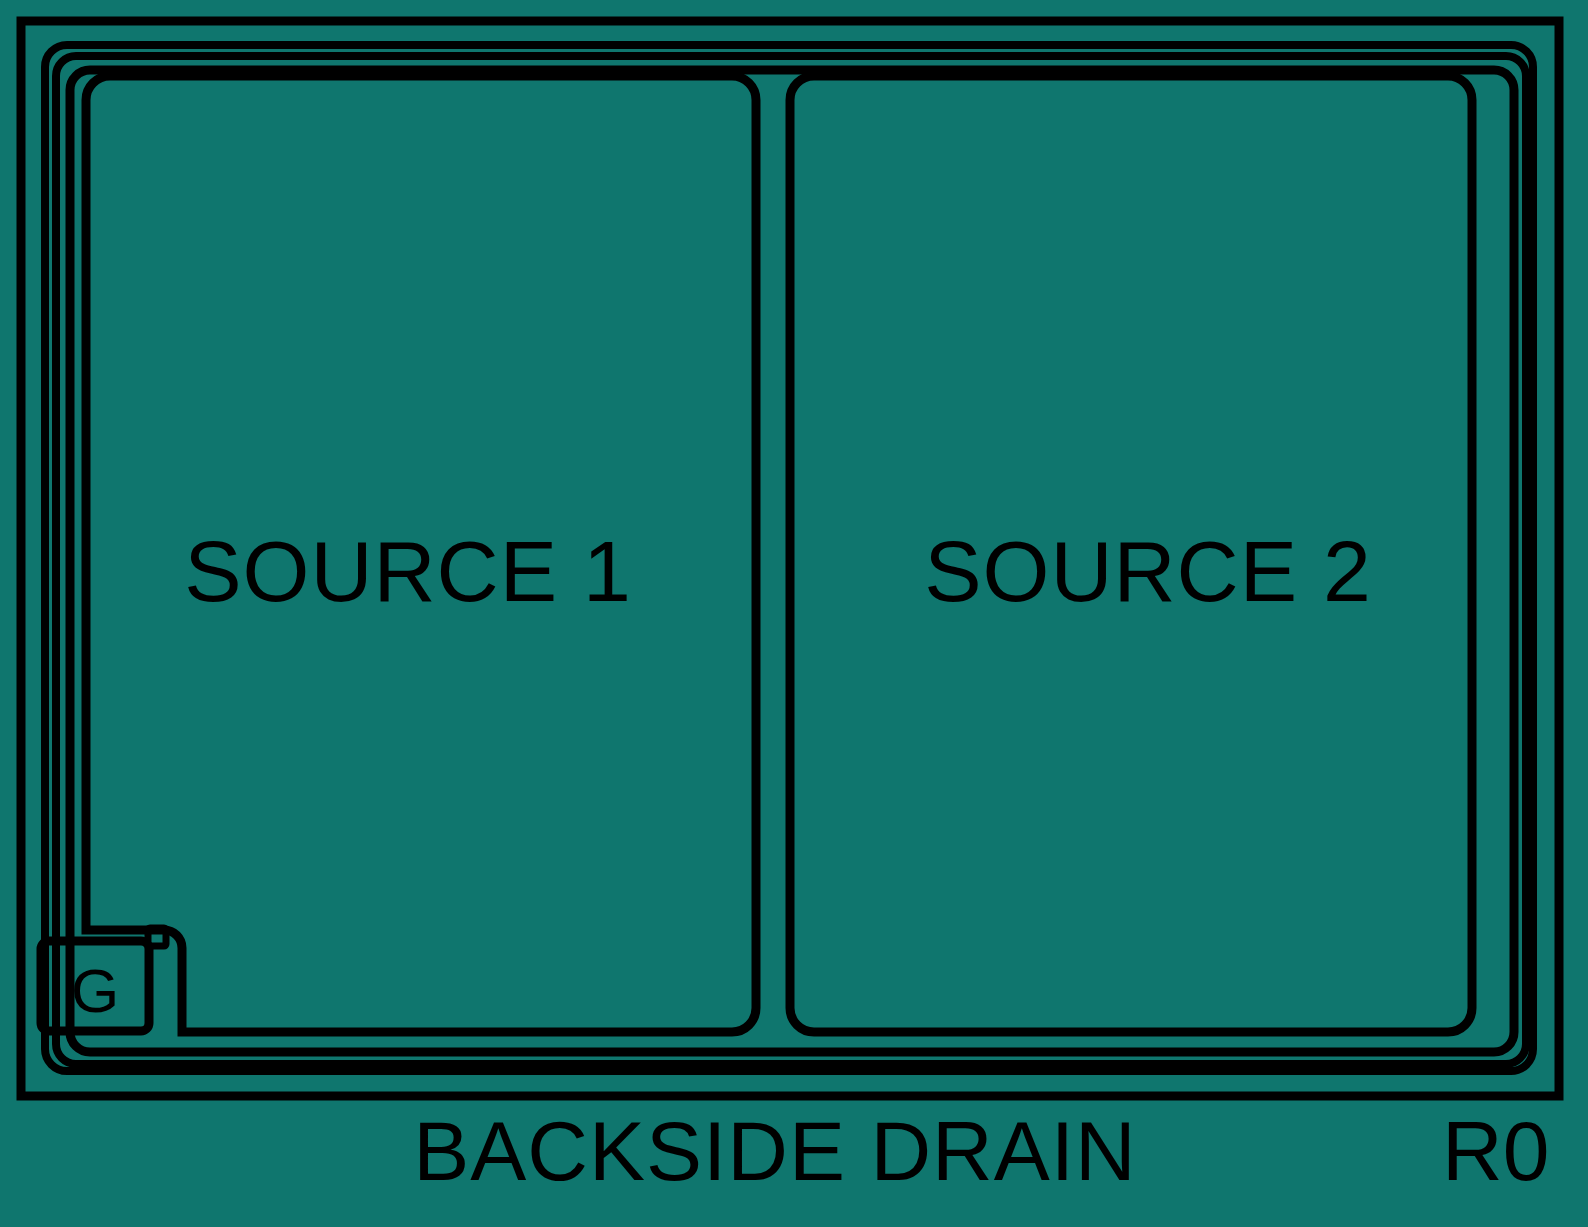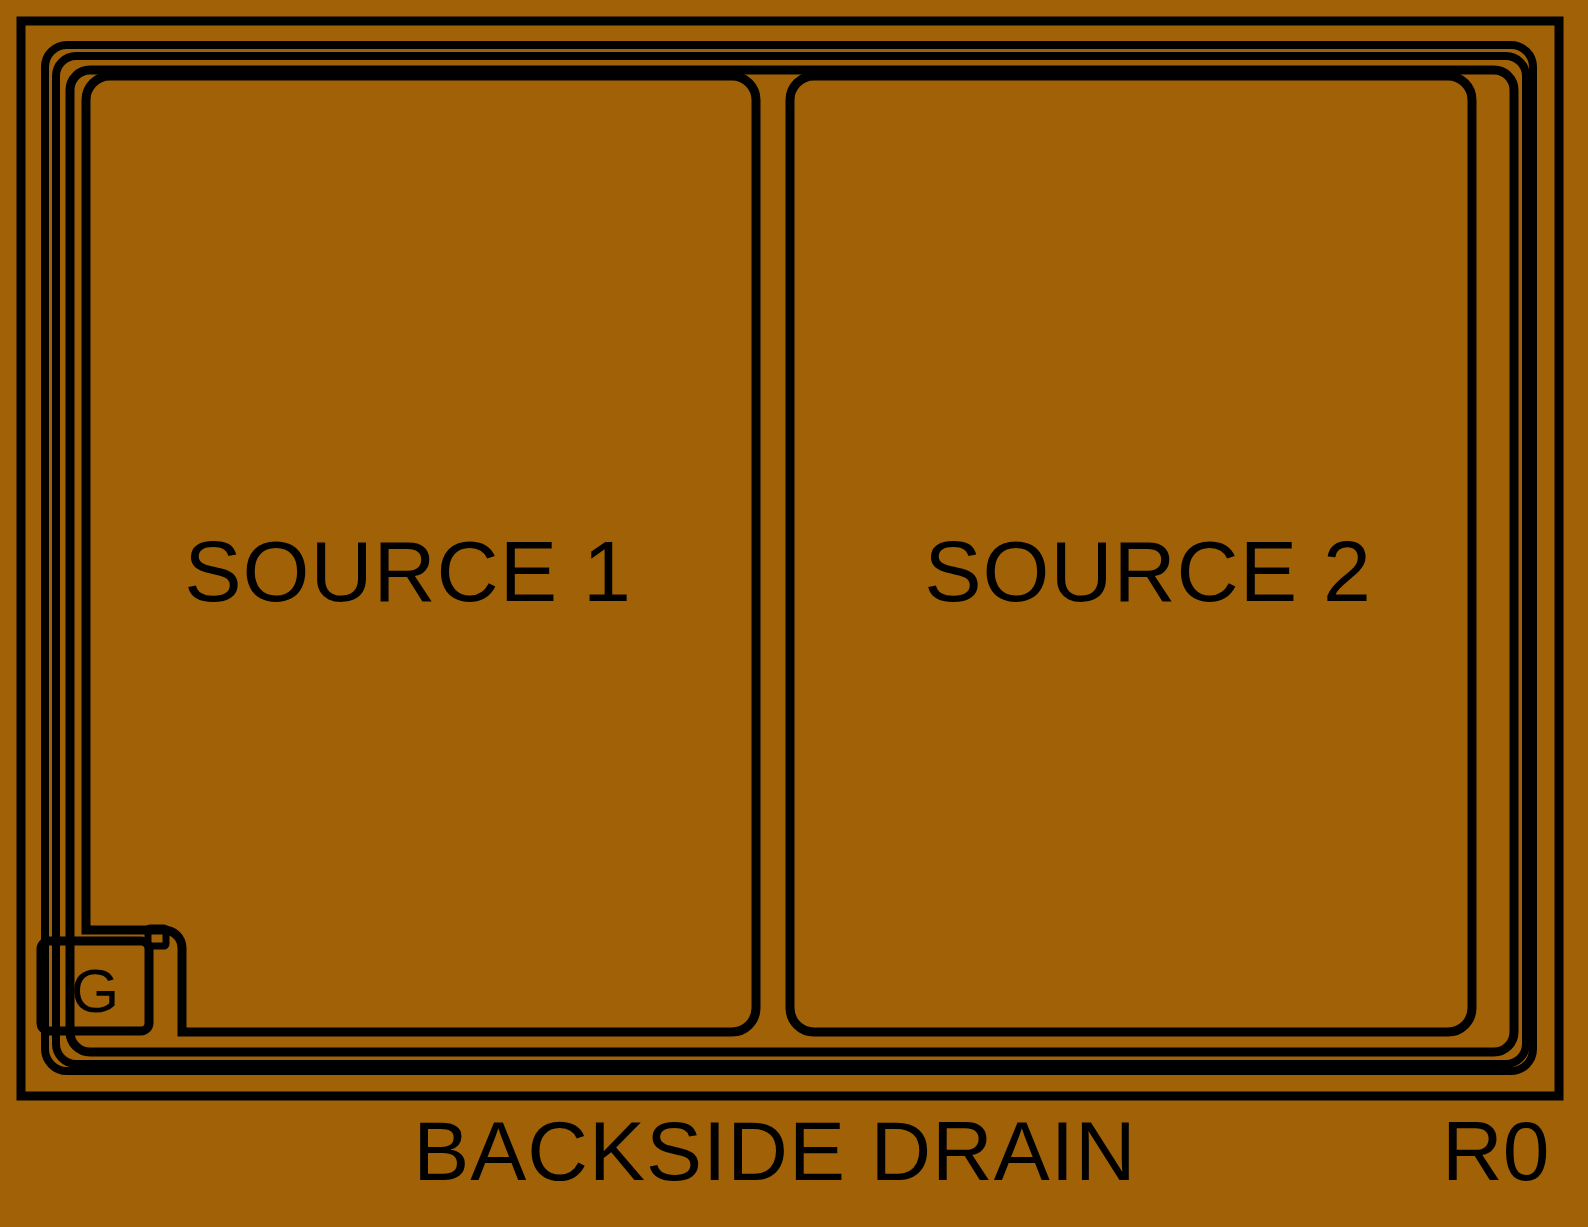--- a/index.html
+++ b/index.html
@@ -11,21 +11,21 @@
     width: 1588px;
     height: 1227px;
     font-family: "Liberation Sans", sans-serif;
     color: #000000;
     overflow: hidden;
   }
   #diagram-root {
     position: relative;
     width: 1588px;
     height: 1227px;
-    background: #a16207;
+    background: #0f766e;
   }
   #package-svg {
     position: absolute;
     top: 0;
     left: 0;
     width: 1588px;
     height: 1227px;
     display: block;
   }
   .pkg-line {

